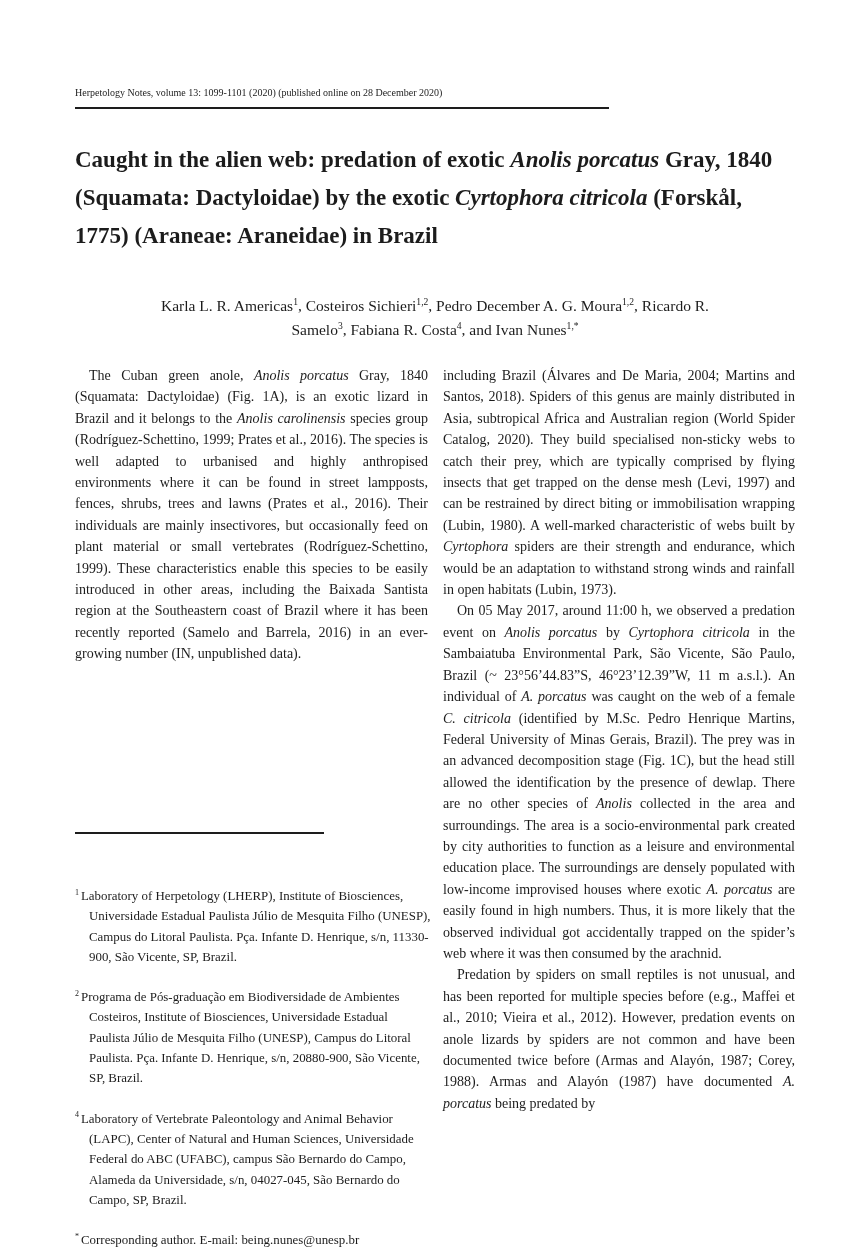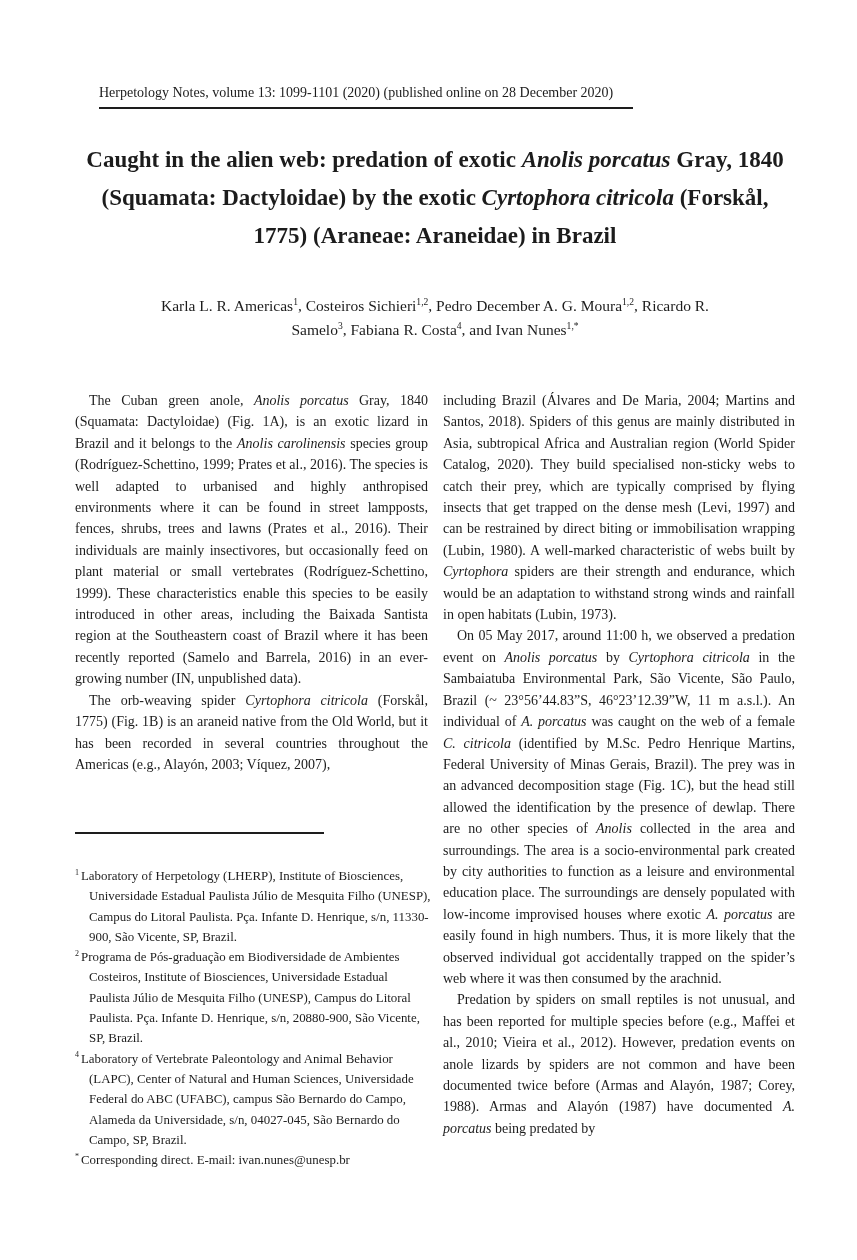--- a/index.html
+++ b/index.html
@@ -7,74 +7,72 @@
     width: 857px; height: 1260px;
     background: #ffffff;
     font-family: "Liberation Serif", "DejaVu Serif", serif;
     color: #1c1c1c;
     -webkit-font-smoothing: antialiased;
   }
   .page { position: relative; width: 857px; height: 1260px; background: #ffffff; overflow: hidden; }
 
   .journal-header {
     position: absolute; left: 75px; top: 84px; width: 534px;
-    font-size: 14px; line-height: 18px;
+    font-size: 10px; line-height: 18px;
     padding-bottom: 5px;
     border-bottom: 2px solid #1d1d1d;
     white-space: nowrap;
-    margin-left: 24px;
   }
 
   .article-title {
     position: absolute; left: 75px; top: 141px; width: 720px;
-    text-align: center;
+    text-align: left;
     font-size: 23px; font-weight: bold; line-height: 38px;
   }
 
   .authors-line {
     position: absolute; left: 135px; top: 294px; width: 600px;
     text-align: center;
     font-size: 15.5px; line-height: 24px;
   }
 
   sup { font-size: 0.62em; line-height: 0; vertical-align: super; }
 
-  .col { position: absolute; top: 390px; font-size: 14px; line-height: 21.4px; }
+  .col { position: absolute; top: 365px; font-size: 14px; line-height: 21.4px; }
   .col-left  { left: 75px;  width: 353px; }
   .col-right { left: 443px; width: 352px; }
 
   .para { margin: 0; text-align: justify; }
   .para.indent { text-indent: 14px; }
 
   .footnote-rule {
     position: absolute; left: 75px; top: 832px;
     width: 249px; height: 2px; background: #1d1d1d;
   }
 
   .footnotes {
     position: absolute; left: 75px; top: 866px; width: 356px;
     font-size: 12.9px; line-height: 20.3px;
   }
-  .fn { padding-left: 14px; text-indent: -14px; text-align: left; }
+  .fn { padding-left: 14px; text-indent: -14px; text-align: left; margin-top: 20px; }
   .fn sup { margin-right: 2px; }
 </style>
 </head>
 <body>
 
 <div class="page">
 
   <div class="journal-header">Herpetology Notes, volume 13: 1099-1101 (2020) (published online on 28 December 2020)</div>
 
   <h1 class="article-title" style="margin:0;"><span>Caught in the alien web: predation of exotic </span><i>Anolis porcatus</i><span> Gray, 1840 (Squamata: Dactyloidae) by the exotic </span><i>Cyrtophora citricola</i><span> (Forskål, 1775) (Araneae: Araneidae) in Brazil</span></h1>
 
   <div class="authors-line"><span>Karla L. R. Americas</span><sup>1</sup><span>, Costeiros Sichieri</span><sup>1,2</sup><span>, Pedro December A. G. Moura</span><sup>1,2</sup><span>, Ricardo R. Samelo</span><sup>3</sup><span>, Fabiana R. Costa</span><sup>4</sup><span>, and Ivan Nunes</span><sup>1,*</sup></div>
 
   <div class="col col-left">
     <p class="para indent"><span>The Cuban green anole, </span><i>Anolis porcatus</i><span> Gray, 1840 (Squamata: Dactyloidae) (Fig. 1A), is an exotic lizard in Brazil and it belongs to the </span><i>Anolis carolinensis</i><span> species group (Rodríguez-Schettino, 1999; Prates et al., 2016). The species is well adapted to urbanised and highly anthropised environments where it can be found in street lampposts, fences, shrubs, trees and lawns (Prates et al., 2016). Their individuals are mainly insectivores, but occasionally feed on plant material or small vertebrates (Rodríguez-Schettino, 1999). These characteristics enable this species to be easily introduced in other areas, including the Baixada Santista region at the Southeastern coast of Brazil where it has been recently reported (Samelo and Barrela, 2016) in an ever-growing number (IN, unpublished data).</span></p>
-    <p class="para indent"><span>The orb-weaving spider </span><i>Cyrtophora citricola</i><span> (Forskål, 1775) (Fig. 1B) is an araneid native from the Old World, but it has been recorded in several countries throughout the Americas (e.g., Alayón, 2003; Víquez, 2007),</span></p>
   </div>
 
   <div class="col col-right">
     <p class="para"><span>including Brazil (Álvares and De Maria, 2004; Martins and Santos, 2018). Spiders of this genus are mainly distributed in Asia, subtropical Africa and Australian region (World Spider Catalog, 2020). They build specialised non-sticky webs to catch their prey, which are typically comprised by flying insects that get trapped on the dense mesh (Levi, 1997) and can be restrained by direct biting or immobilisation wrapping (Lubin, 1980). A well-marked characteristic of webs built by </span><i>Cyrtophora</i><span> spiders are their strength and endurance, which would be an adaptation to withstand strong winds and rainfall in open habitats (Lubin, 1973).</span></p>
     <p class="para indent"><span>On 05 May 2017, around 11:00 h, we observed a predation event on </span><i>Anolis porcatus</i><span> by </span><i>Cyrtophora citricola</i><span> in the Sambaiatuba Environmental Park, São Vicente, São Paulo, Brazil (~ 23°56’44.83”S, 46°23’12.39”W, 11 m a.s.l.). An individual of </span><i>A. porcatus</i><span> was caught on the web of a female </span><i>C. citricola</i><span> (identified by M.Sc. Pedro Henrique Martins, Federal University of Minas Gerais, Brazil). The prey was in an advanced decomposition stage (Fig. 1C), but the head still allowed the identification by the presence of dewlap. There are no other species of </span><i>Anolis</i><span> collected in the area and surroundings. The area is a socio-environmental park created by city authorities to function as a leisure and environmental education place. The surroundings are densely populated with low-income improvised houses where exotic </span><i>A. porcatus</i><span> are easily found in high numbers. Thus, it is more likely that the observed individual got accidentally trapped on the spider’s web where it was then consumed by the arachnid.</span></p>
     <p class="para indent"><span>Predation by spiders on small reptiles is not unusual, and has been reported for multiple species before (e.g., Maffei et al., 2010; Vieira et al., 2012). However, predation events on anole lizards by spiders are not common and have been documented twice before (Armas and Alayón, 1987; Corey, 1988). Armas and Alayón (1987) have documented </span><i>A. porcatus</i><span> being predated by</span></p>
   </div>
 
   <div class="footnote-rule"></div>
 
@@ -82,17 +80,17 @@
     <div class="fn">
       <sup>1</sup><span>Laboratory of Herpetology (LHERP), Institute of Biosciences, Universidade Estadual Paulista Júlio de Mesquita Filho (UNESP), Campus do Litoral Paulista. Pça. Infante D. Henrique, s/n, 11330-900, São Vicente, SP, Brazil.</span>
     </div>
     <div class="fn">
       <sup>2</sup><span>Programa de Pós-graduação em Biodiversidade de Ambientes Costeiros, Institute of Biosciences, Universidade Estadual Paulista Júlio de Mesquita Filho (UNESP), Campus do Litoral Paulista. Pça. Infante D. Henrique, s/n, 20880-900, São Vicente, SP, Brazil.</span>
     </div>
     <div class="fn">
       <sup>4</sup><span>Laboratory of Vertebrate Paleontology and Animal Behavior (LAPC), Center of Natural and Human Sciences, Universidade Federal do ABC (UFABC), campus São Bernardo do Campo, Alameda da Universidade, s/n, 04027-045, São Bernardo do Campo, SP, Brazil.</span>
     </div>
     <div class="fn">
-      <sup>*</sup><span>Corresponding direct. E-mail: ivan.nunes@unesp.br</span>
+      <sup>*</sup><span>Corresponding author. E-mail: being.nunes@unesp.br</span>
     </div>
   </div>
 
 </div>
 
 </body></html>

